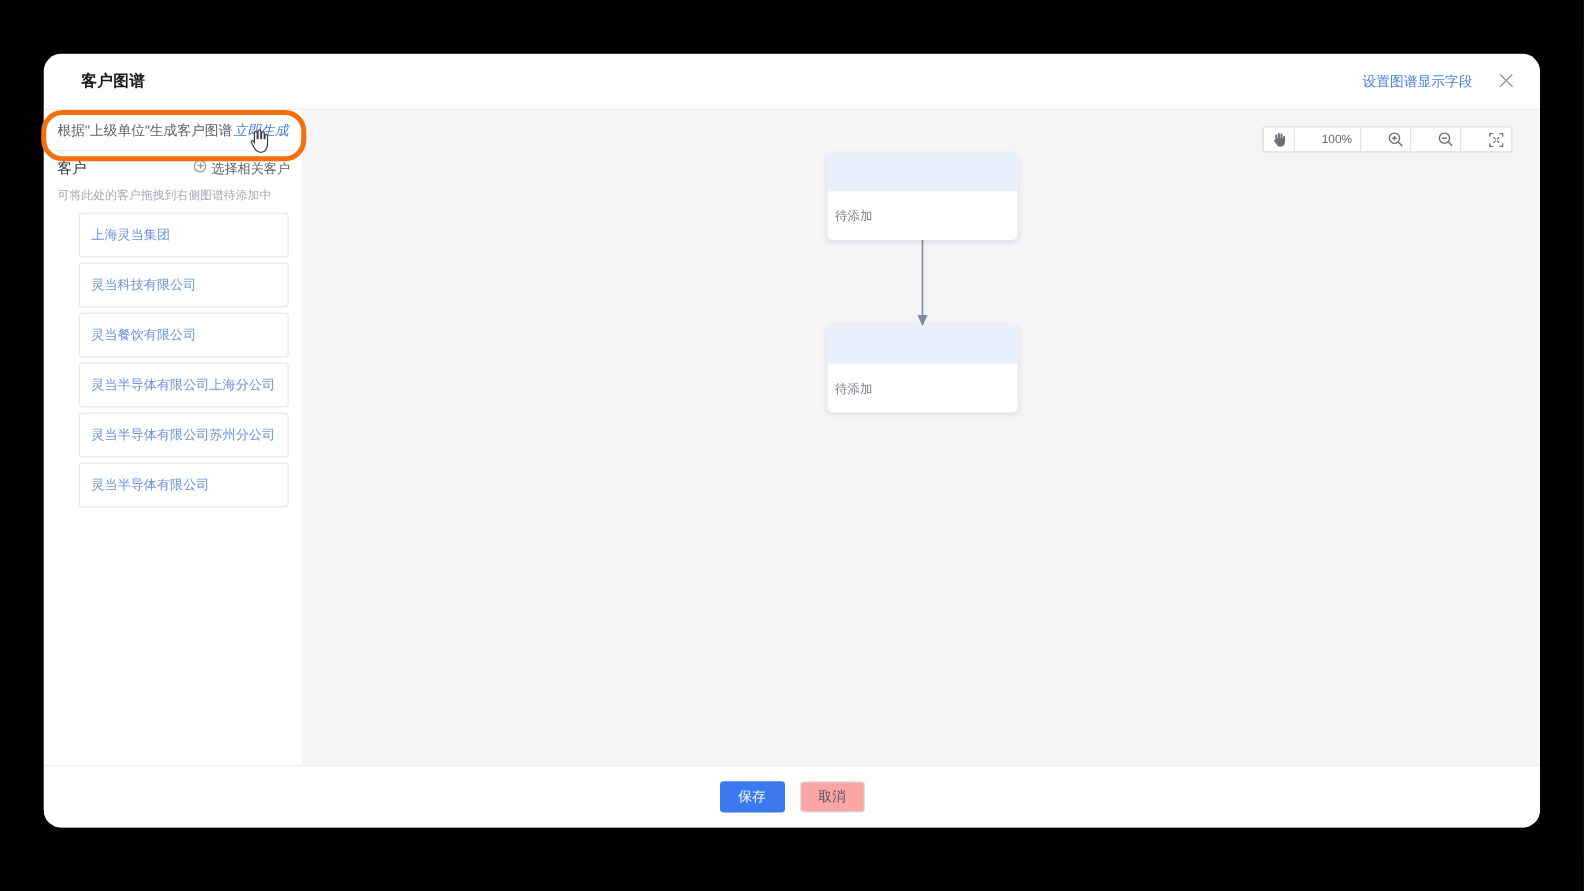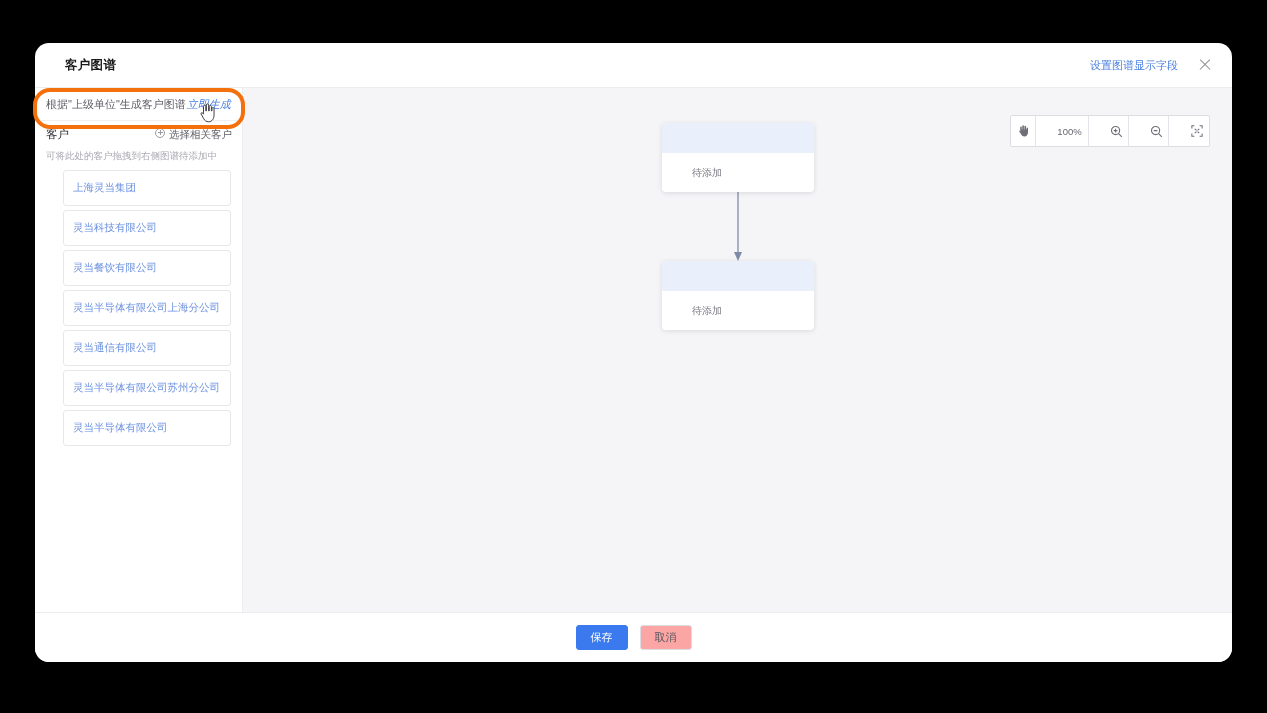--- a/index.html
+++ b/index.html
@@ -164,23 +164,23 @@
 
   
   #canvas {
     flex: 1 1 auto;
     background: #f5f5f7;
     position: relative;
     overflow: hidden;
   }
   #zoom-toolbar {
     position: absolute;
-    right: 22px; top: 27px;
-    display: flex;
-    height: 32px;
+    right: 22px; top: 13px;
+    display: flex;
+    height: 21px;
     border: 1px solid #dcdce2;
     border-radius: 2px;
     background: #fff;
     overflow: hidden;
     gap: 15px;
   }
   .zt-btn {
     width: 25px;
     display: flex;
     align-items: center;
@@ -211,21 +211,21 @@
     overflow: hidden;
   }
   .node-head {
     height: 30px;
     background: #e9f0fb;
   }
   .node-body {
     height: 39px;
     display: flex;
     align-items: center;
-    padding-left: 30px;
+    padding-left: 6px;
     font-size: 10px;
     color: #7c7c86;
   }
   #node-1 { left: 419px; top: 35px; }
   #node-2 { left: 419px; top: 173px; }
 
   #edge-svg {
     position: absolute;
     left: 0; top: 0;
     width: 100%; height: 100%;
@@ -312,23 +312,20 @@
             <span>上海灵当集团</span>
           </div>
         <div class="cust-item">
             <span>灵当科技有限公司</span>
           </div>
         <div class="cust-item">
             <span>灵当餐饮有限公司</span>
           </div>
         <div class="cust-item">
             <span>灵当半导体有限公司上海分公司</span>
-          </div>
-        <div class="cust-item">
-            <span>灵当通信有限公司</span>
           </div>
         <div class="cust-item">
             <span>灵当半导体有限公司苏州分公司</span>
           </div>
         <div class="cust-item">
             <span>灵当半导体有限公司</span>
           </div>
       </div>
     </div>
 

